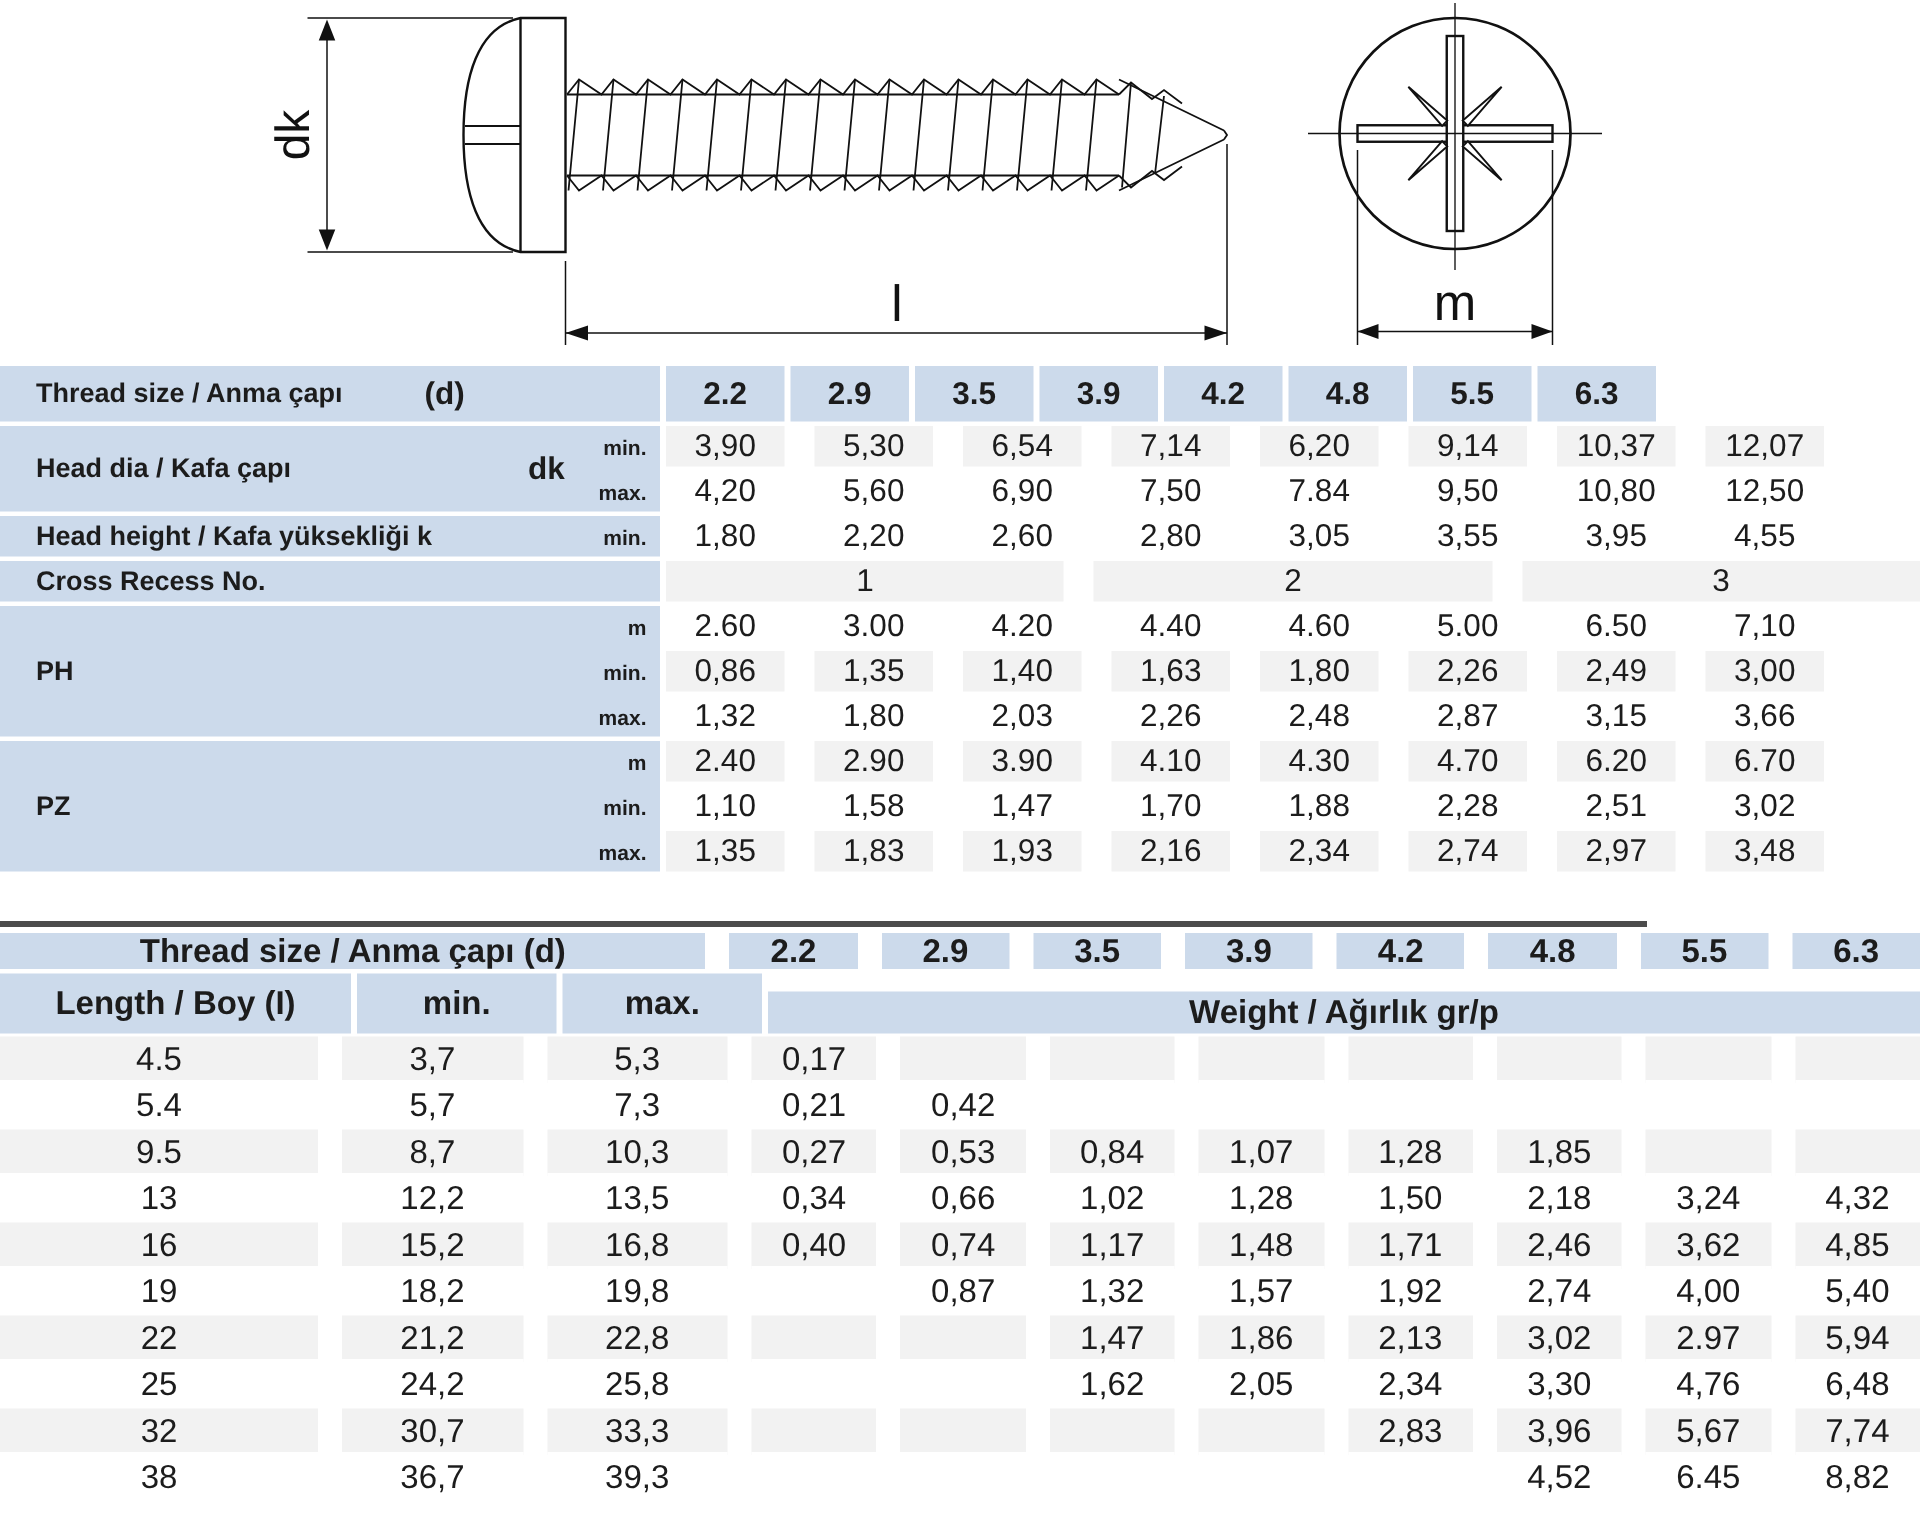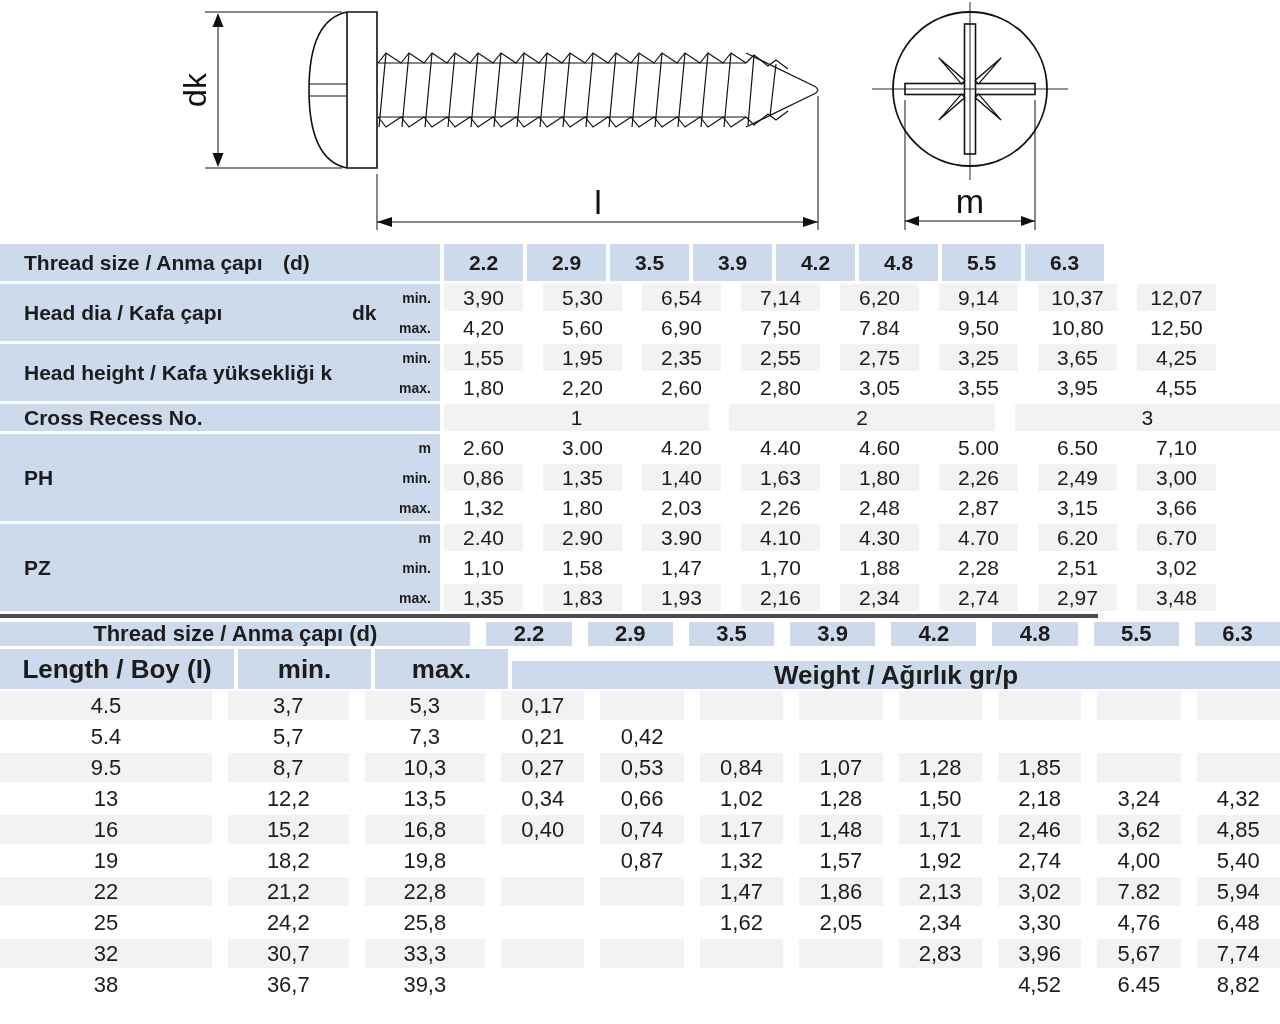--- a/index.html
+++ b/index.html
@@ -8,21 +8,21 @@
   .page{position:relative;width:1280px;height:1024px;overflow:hidden;background:#fff;}
 
   svg text{font-family:"Liberation Sans",sans-serif;fill:#111;}
   .drawings{position:absolute;top:0;left:0;}
 
   
   .dim-table{position:absolute;top:244px;left:0;width:1280px;}
   .dt-row,.dt-block{display:flex;gap:4px;margin-bottom:3px;}
   .dt-row{height:37px;}
   .dt-label{width:440px;background:var(--blue,#ccdaeb);position:relative;display:flex;align-items:center;}
-  .main-label{padding-left:24px;font-size:21px;font-weight:700;white-space:nowrap;}
+  .main-label{padding-left:24px;font-size:18px;font-weight:700;white-space:nowrap;}
   .sym{position:absolute;font-size:21px;font-weight:700;}
   .dt-hlabel .sym{left:283px;}
   .blk .sym{left:352px;}
   .hcell{width:79px;background:var(--blue,#ccdaeb);display:flex;align-items:center;justify-content:center;
          font-size:21px;font-weight:700;}
   .block-rows{flex:1;display:flex;flex-direction:column;gap:3px;}
   .data-row{display:flex;gap:20px;height:27px;}
   .cell,.recess-cell{display:flex;align-items:center;justify-content:center;font-size:21px;}
   .cell{width:79px;}
   .recess-cell{flex:1;}
@@ -36,21 +36,21 @@
 
   
   .wt-table{position:absolute;top:622px;left:0;width:1280px;}
   .wt-h1{display:flex;gap:16px;height:24px;margin-bottom:3px;}
   .wt-h1-label{width:508px;background:var(--blue,#ccdaeb);display:flex;align-items:center;justify-content:center;
                font-size:22px;font-weight:700;}
   .wt-size{width:92px;background:var(--blue,#ccdaeb);display:flex;align-items:center;justify-content:center;
            font-size:22px;font-weight:700;}
   .wt-h2{display:flex;gap:4px;height:40px;margin-bottom:2px;}
   .wt-h2 > div{background:var(--blue,#ccdaeb);display:flex;align-items:center;justify-content:center;
-               font-size:26px;font-weight:700;}
+               font-size:22px;font-weight:700;}
   .wt-col-len{width:234px;}
   .wt-col-min{width:133px;}
   .wt-col-max{width:133px;}
   .wt-weight-label{flex:1;margin-top:12px;}
   .wt-row{display:flex;gap:16px;height:31px;}
   .wt-row > div{display:flex;align-items:center;justify-content:center;font-size:22px;
                 border-bottom:2px solid #fff;}
   .wt-len{width:234px;}
   .wt-min{width:133px;}
   .wt-max{width:133px;}
@@ -174,30 +174,20 @@
       <div class="dt-block">
         <div class="dt-label blk">
           <div class="main-label">Head height / Kafa yüksekliği k</div>
           <div class="subs">
             <div class="sub">min.</div>
             <div class="sub">max.</div>
           </div>
         </div>
         <div class="block-rows">
           <div class="data-row">
-            <div class="cell stripe-g">1,55</div>
-            <div class="cell stripe-g">1,95</div>
-            <div class="cell stripe-g">2,35</div>
-            <div class="cell stripe-g">2,55</div>
-            <div class="cell stripe-g">2,75</div>
-            <div class="cell stripe-g">3,25</div>
-            <div class="cell stripe-g">3,65</div>
-            <div class="cell stripe-g">4,25</div>
-          </div>
-          <div class="data-row">
             <div class="cell stripe-w">1,80</div>
             <div class="cell stripe-w">2,20</div>
             <div class="cell stripe-w">2,60</div>
             <div class="cell stripe-w">2,80</div>
             <div class="cell stripe-w">3,05</div>
             <div class="cell stripe-w">3,55</div>
             <div class="cell stripe-w">3,95</div>
             <div class="cell stripe-w">4,55</div>
           </div>
         </div>
@@ -401,21 +391,21 @@
       <div class="wt-row">
         <div class="wt-len stripe-g">22</div>
         <div class="wt-min stripe-g">21,2</div>
         <div class="wt-max stripe-g">22,8</div>
         <div class="wt-cell stripe-g"></div>
         <div class="wt-cell stripe-g"></div>
         <div class="wt-cell stripe-g">1,47</div>
         <div class="wt-cell stripe-g">1,86</div>
         <div class="wt-cell stripe-g">2,13</div>
         <div class="wt-cell stripe-g">3,02</div>
-        <div class="wt-cell stripe-g">7.82</div>
+        <div class="wt-cell stripe-g">2.97</div>
         <div class="wt-cell stripe-g">5,94</div>
       </div>
       <div class="wt-row">
         <div class="wt-len stripe-w">25</div>
         <div class="wt-min stripe-w">24,2</div>
         <div class="wt-max stripe-w">25,8</div>
         <div class="wt-cell stripe-w"></div>
         <div class="wt-cell stripe-w"></div>
         <div class="wt-cell stripe-w">1,62</div>
         <div class="wt-cell stripe-w">2,05</div>

